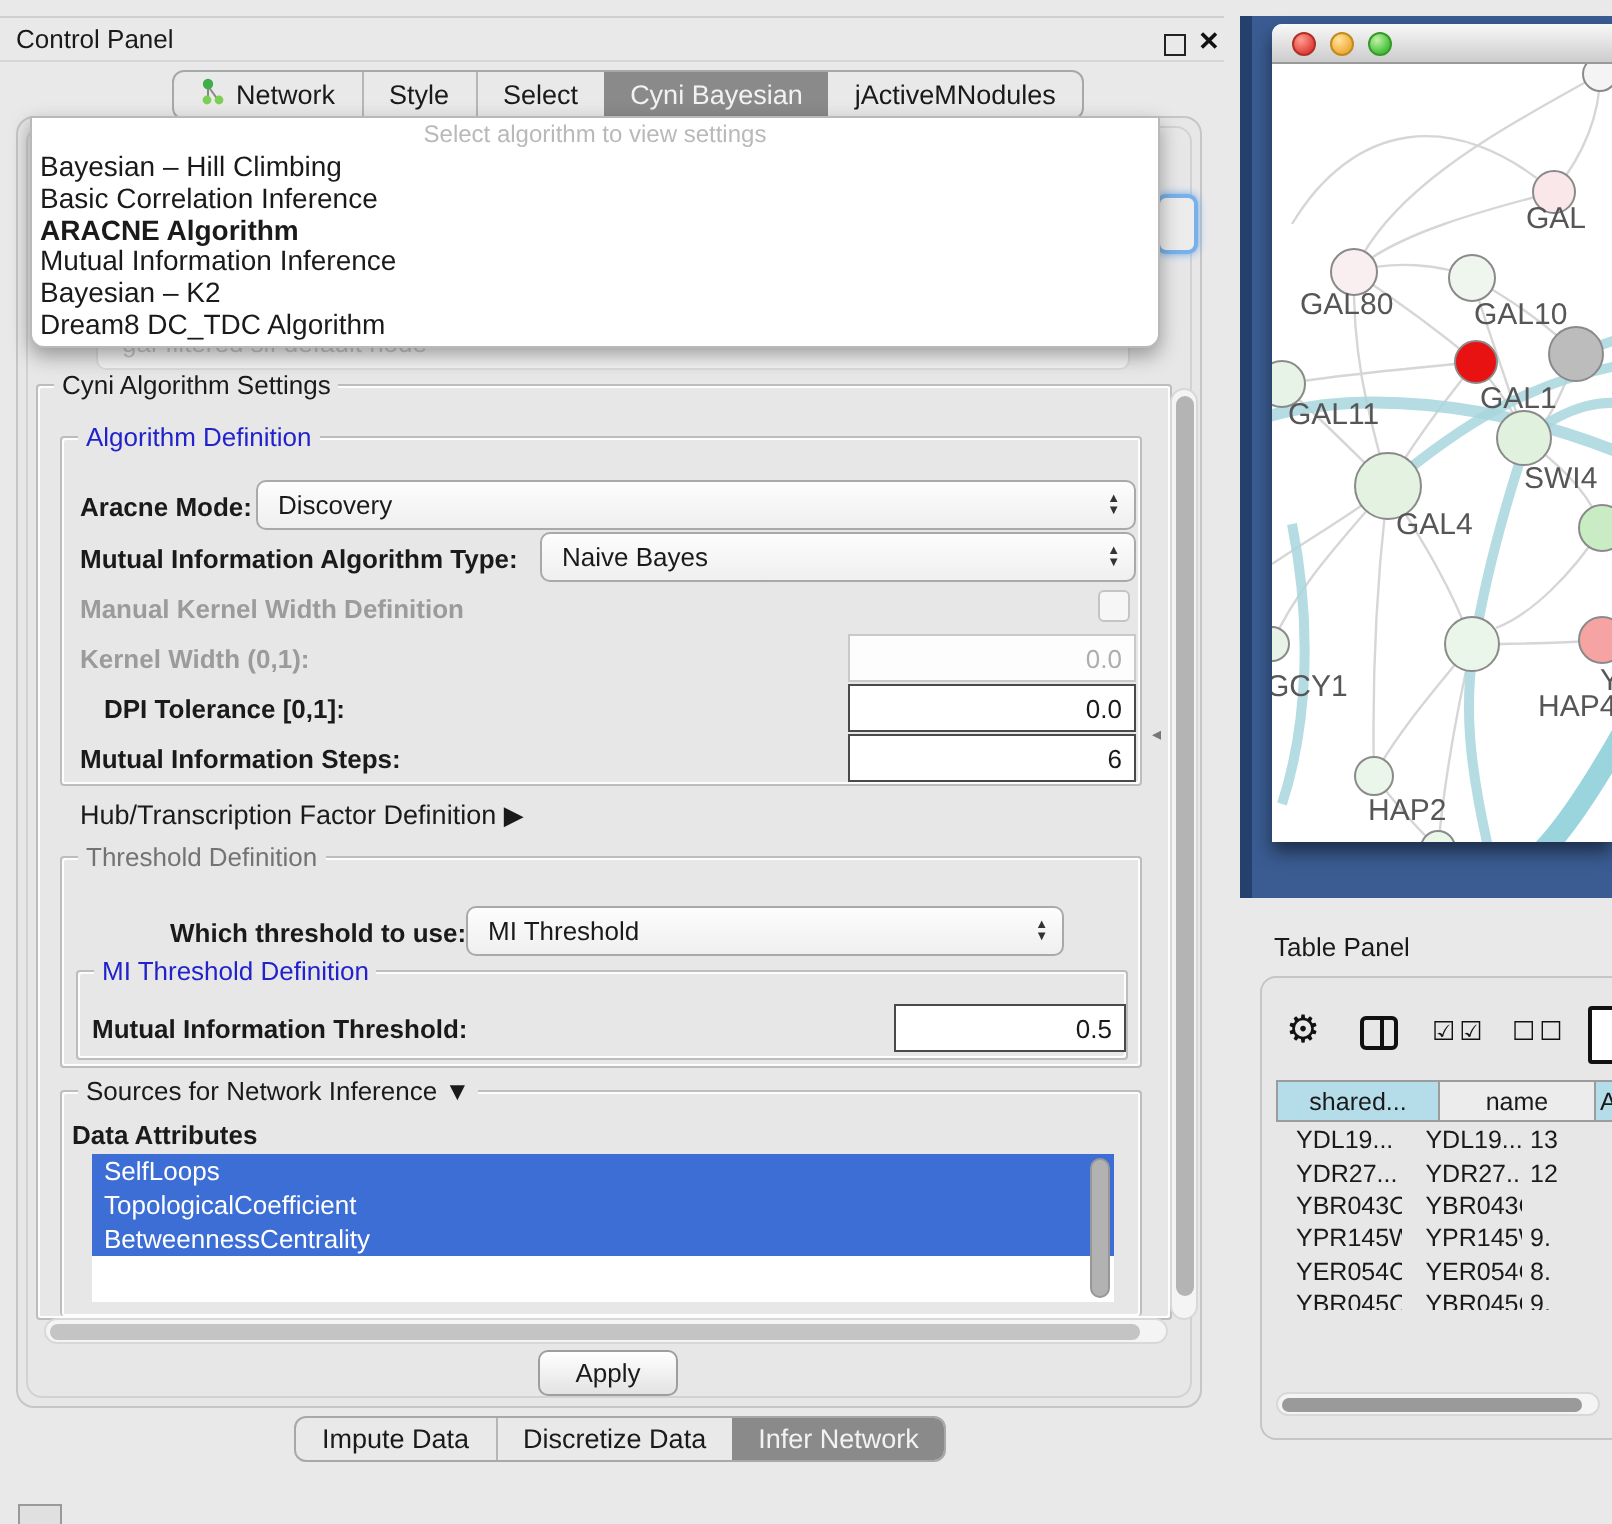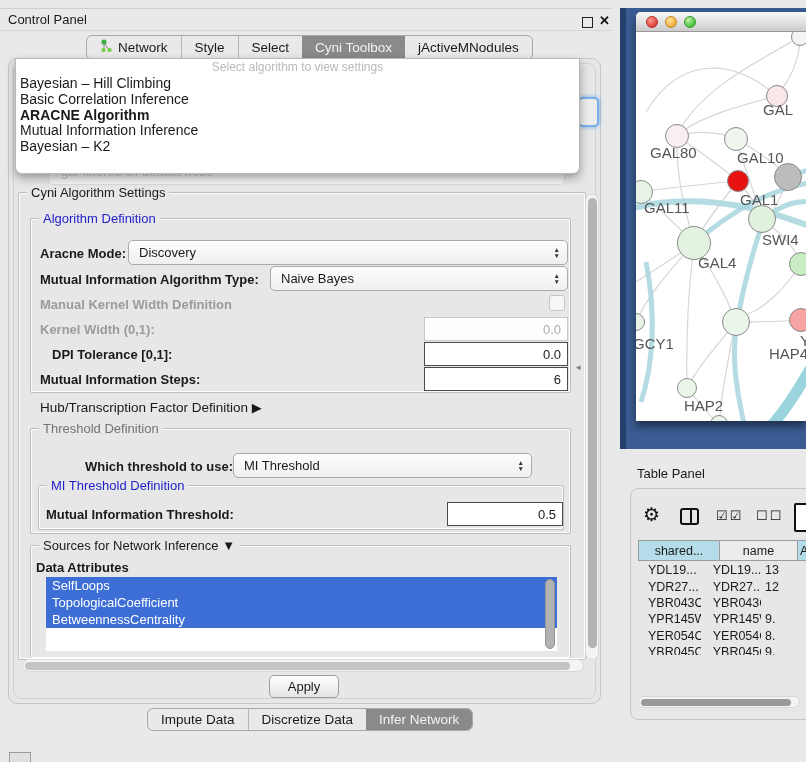--- a/index.html
+++ b/index.html
@@ -104,21 +104,21 @@
           </svg></span>
         <span>Network</span>
       </div>
       <div class="tab">
         <span>Style</span>
       </div>
       <div class="tab">
         <span>Select</span>
       </div>
       <div class="tab sel">
-        <span>Cyni Toolbox</span>
+        <span>Cyni Bayesian</span>
       </div>
       <div class="tab">
         <span>jActiveMNodules</span>
       </div>
     </div>
 
   <div class="abs panelA"></div>
   <div class="abs panelB"></div>
 
   <div class="abs ghost-combo">
@@ -127,20 +127,21 @@
   <div class="abs combo-frag"></div>
 
   <div class="abs dd">
     <div class="dd-ph">Select algorithm to view settings</div>
     <div id="dd-items">
         <div class="dd-item">Bayesian – Hill Climbing</div>
         <div class="dd-item">Basic Correlation Inference</div>
         <div class="dd-item hl">ARACNE Algorithm</div>
         <div class="dd-item">Mutual Information Inference</div>
         <div class="dd-item">Bayesian – K2</div>
+        <div class="dd-item">Dream8 DC_TDC Algorithm</div>
       </div>
   </div>
 
   <div class="abs grp" style="left:18px;top:192px;width:566px;height:466px;">
     <span class="legend">Cyni Algorithm Settings</span>
   </div>
 
   <div class="abs grp" style="left:30px;top:218px;width:539px;height:173px;">
     <span class="legend blue">Algorithm Definition</span>
   </div>

